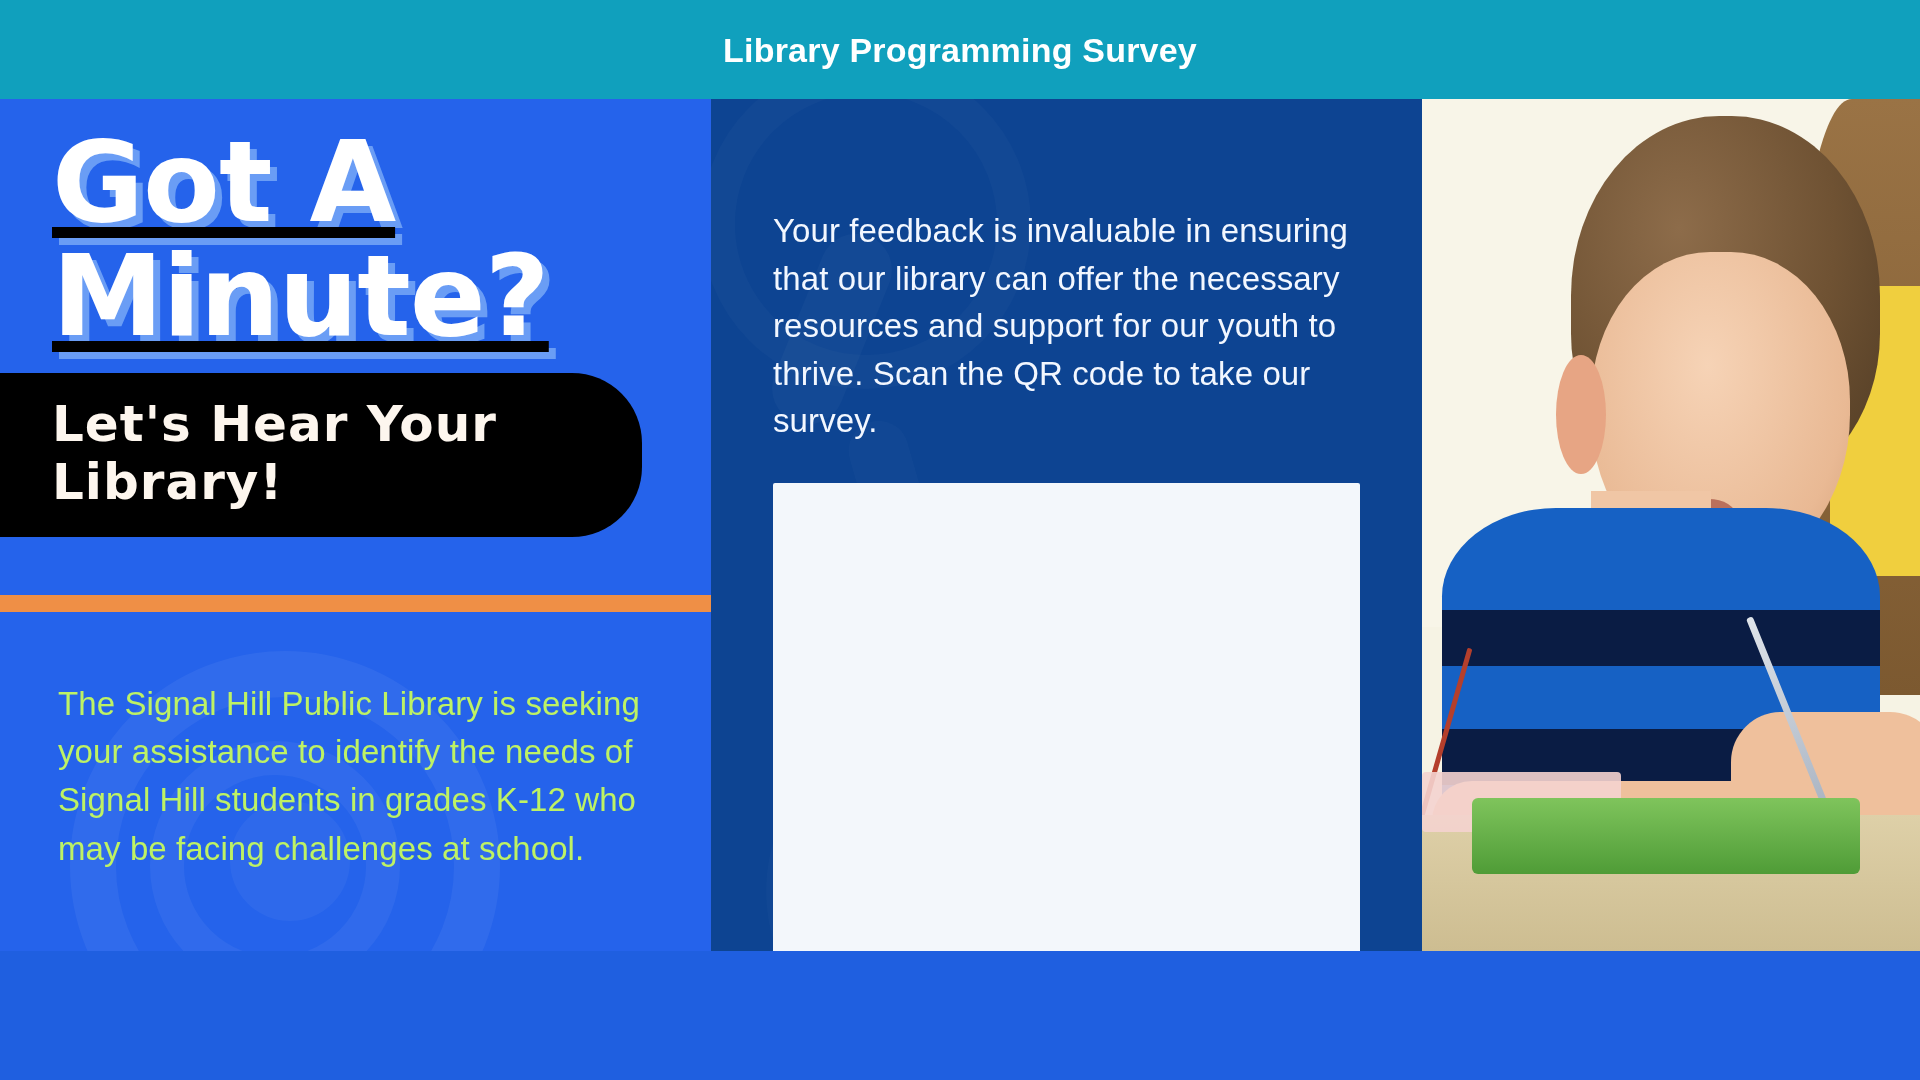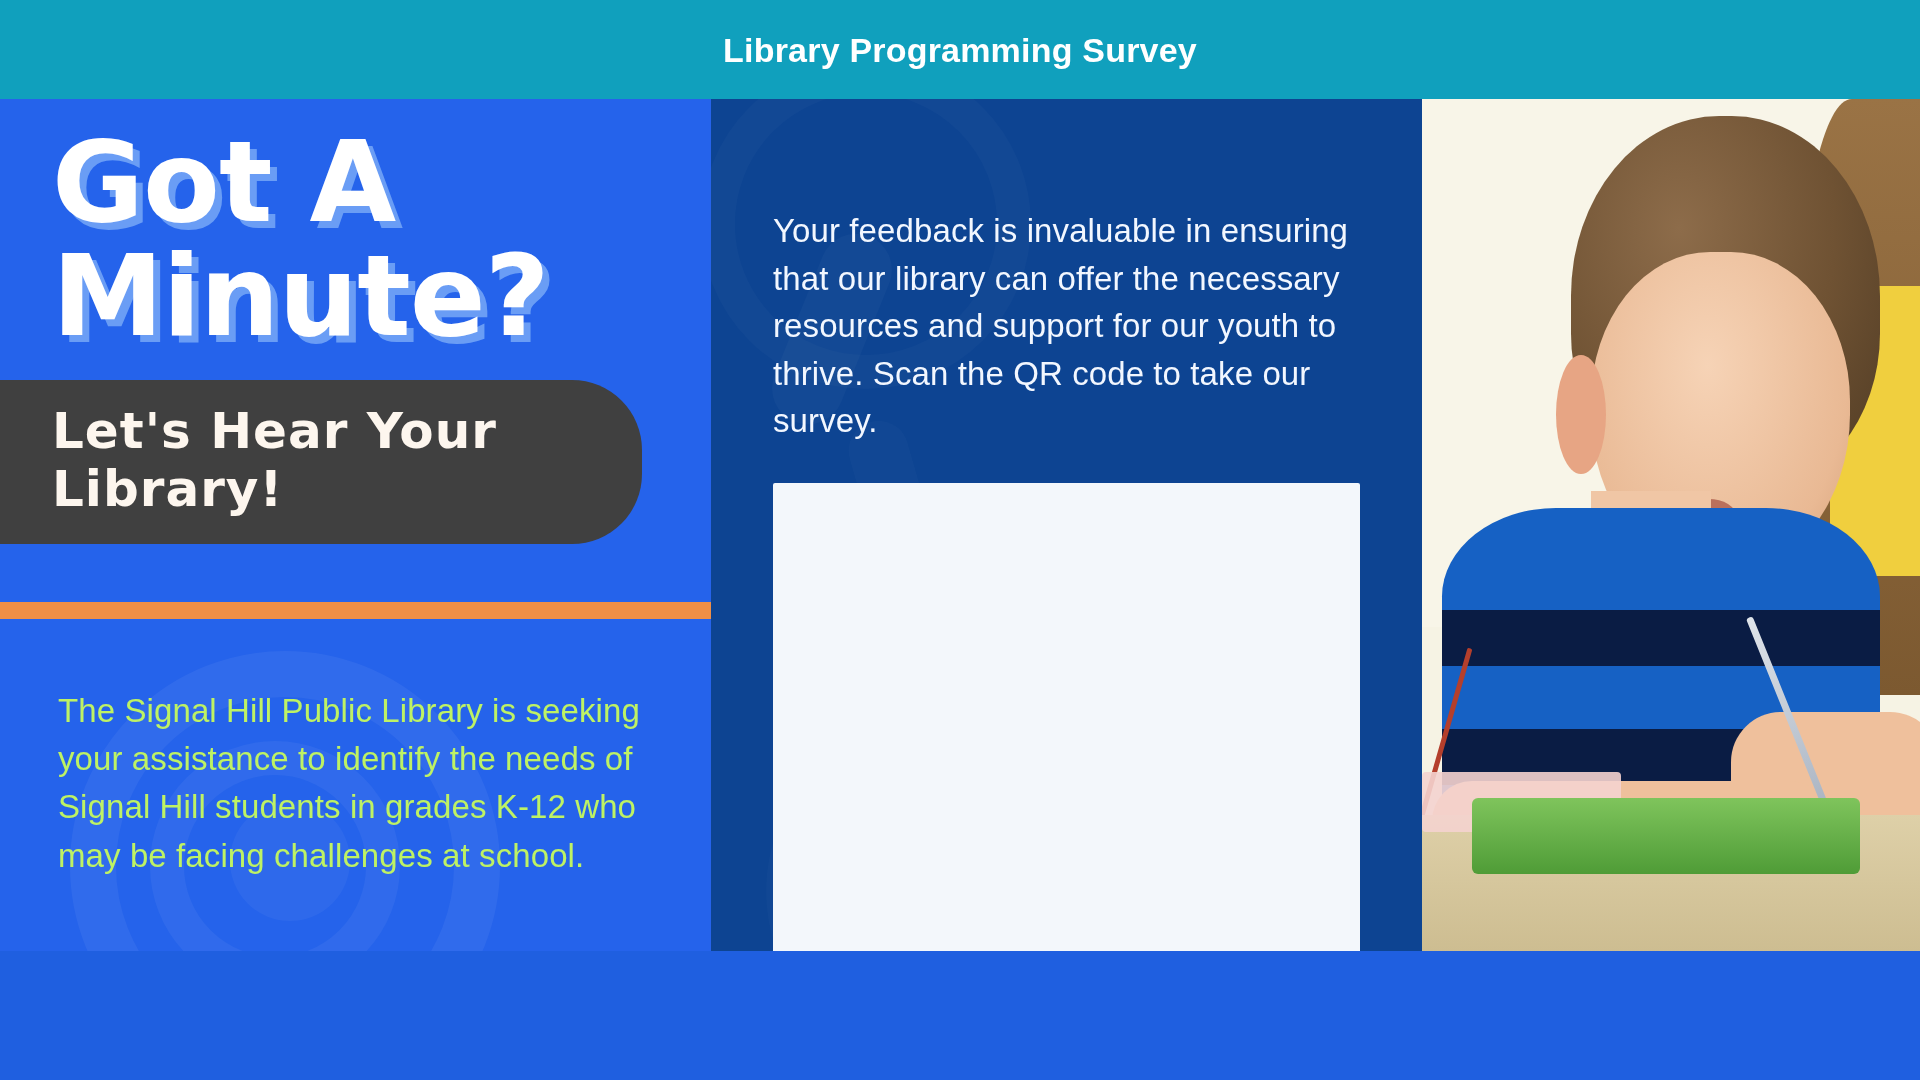--- a/index.html
+++ b/index.html
@@ -17,30 +17,30 @@
 
   
   .left{position:relative;width:711px;flex:0 0 711px;background:#2563eb;overflow:hidden;display:flex;flex-direction:column;}
   .left-wm{position:absolute;left:70px;bottom:-130px;width:430px;height:430px;border-radius:50%;
            border:46px solid rgba(255,255,255,.055);pointer-events:none;}
   .left-wm2{position:absolute;left:150px;bottom:-40px;width:250px;height:250px;border-radius:50%;
            border:34px solid rgba(255,255,255,.05);pointer-events:none;}
   .left-wm3{position:absolute;left:230px;bottom:30px;width:120px;height:120px;border-radius:50%;
            background:rgba(255,255,255,.045);pointer-events:none;}
 
-  .headline{position:relative;z-index:3;padding:30px 0 0 52px;}
+  .headline{position:relative;z-index:3;padding:30px 0 0 52px;text-decoration:underline;}
   .headline .hl{
     display:block;color:#ffffff;font-weight:bold;
     font-size:112px;line-height:.96;letter-spacing:-1px;
     text-shadow:7px 7px 0 rgba(110,160,245,.95);
     font-family:"DejaVu Sans",sans-serif;
   }
   .headline .hl2{font-size:112px;margin-top:6px;}
 
-  .pill{position:relative;z-index:3;margin-top:30px;width:642px;background:#404040;
+  .pill{position:relative;z-index:3;margin-top:23px;width:642px;background:#000000;
         border-top-right-radius:70px;border-bottom-right-radius:70px;
         padding:22px 40px 26px 52px;}
   .pill span{display:block;color:#fdf6ee;font-weight:bold;font-size:50px;line-height:1.16;
              letter-spacing:1px;font-family:"DejaVu Sans",sans-serif;}
 
   .orange-rule{position:relative;z-index:3;margin-top:58px;width:711px;height:17px;background:#ef8f46;}
 
   .left-para{position:relative;z-index:3;margin:68px 58px 0 58px;color:#bef264;
              font-size:33px;line-height:1.46;letter-spacing:.1px;}
 

